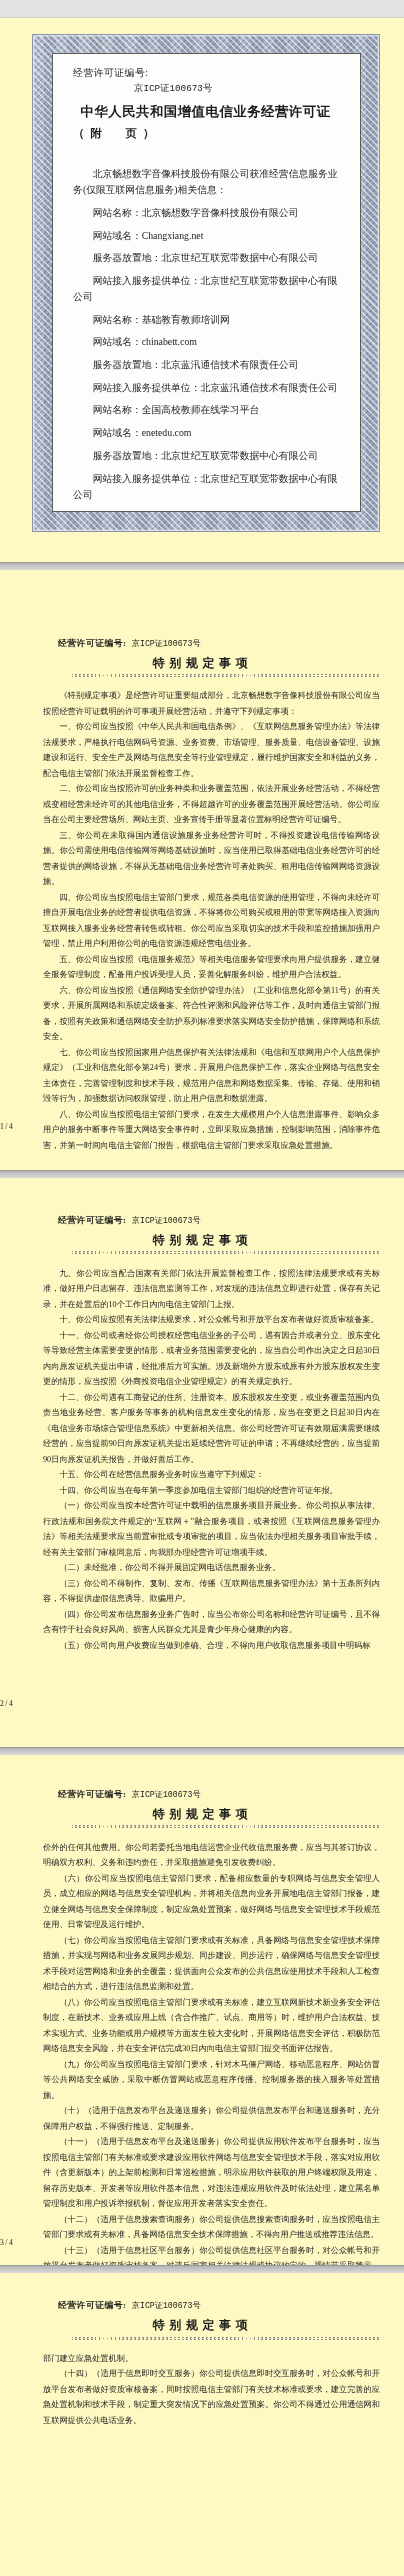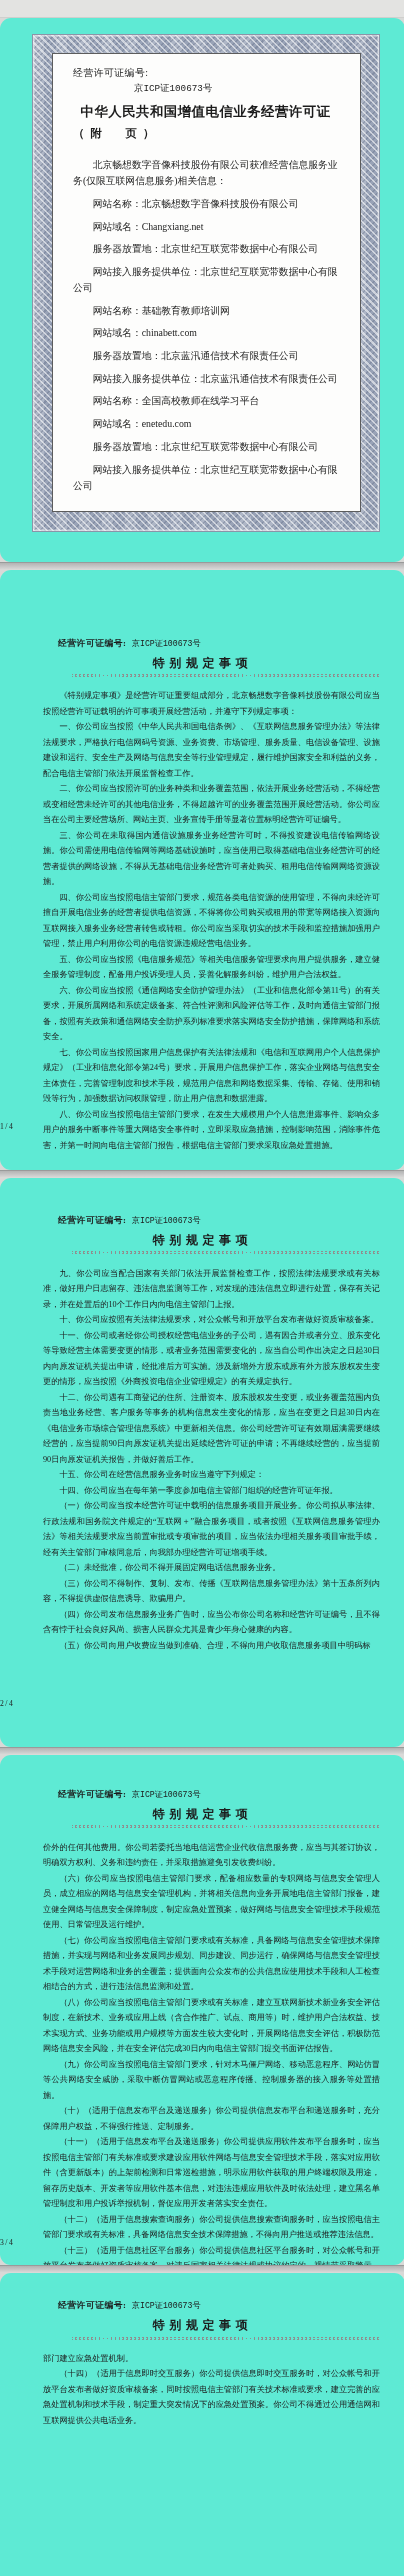--- a/index.html
+++ b/index.html
@@ -1,35 +1,35 @@
 <!DOCTYPE html>
 <html style="font-size:8.2px"><head>
 <meta charset="utf-8">
 <style>
   html,body{margin:0;padding:0;background:#d9d9d7;}
   body{width:405px;font-family:"Liberation Serif","DejaVu Serif",serif;color:#1c1c1c;}
   .top-strip{height:16.5px;background:#e3e3e1;border-bottom:0.5px solid #cfcfcd;}
   .sep{height:8.2px;background:linear-gradient(180deg,#b3b3b3 0%,#c9c9c9 55%,#dcdcda 100%);border-top:0.5px solid #9a9a9a;box-sizing:border-box;}
-  .page{background:#5eead4;position:relative;overflow:hidden;box-sizing:border-box;border-radius:11px;}
+  .page{background:#fef9c3;position:relative;overflow:hidden;box-sizing:border-box;}
 
   
   #page1{height:544px;}
   .cert-frame{margin:16px 25px 0 32px;height:498px;box-sizing:border-box;padding:18.5px;
     border:1px solid #8b94a8;
     background:
       repeating-linear-gradient(45deg, rgba(255,255,255,.55) 0 1.5px, rgba(255,255,255,0) 1.5px 4.6px),
       repeating-linear-gradient(-45deg, rgba(84,96,122,.30) 0 1.5px, rgba(84,96,122,0) 1.5px 4.6px),
       repeating-linear-gradient(90deg,#aeb6c6 0 11.3px,#99a3b7 11.3px 23px);
     box-shadow:inset 0 0 0 1.5px rgba(255,255,255,.5);}
   .cert-inner{background:#fdfdfc;height:100%;box-sizing:border-box;border:0.5px solid #5c5c5c;padding:13.4px 21.6px 0 20.6px;}
   .cert-no-label{font-size:9.8px;letter-spacing:0.5px;}
   .cert-no{font-size:9.3px;margin:1.5px 0 0 61px;font-family:"Liberation Mono","DejaVu Sans Mono",monospace;}
   .cert-title{text-align:center;font-size:13.4px;font-weight:bold;margin:8.2px 0 0;letter-spacing:0.5px;}
   .cert-subtitle{text-align:left;font-size:11.3px;font-weight:bold;margin-top:5.2px;letter-spacing:6.2px;}
-  .cert-body{margin-top:16px;font-size:9.8px;line-height:16px;}
+  .cert-body{margin-top:25px;font-size:9.8px;line-height:16px;}
   .cert-body p{margin:0 0 6.7px;text-indent:2em;}
 
   
   .prov{font-size:8.2px;}
   #page2{height:600px;padding-top:68px;}
   #page3{height:569px;padding-top:37px;}
   #page4{height:510px;padding-top:34px;}
   #page5{height:601px;padding-top:27px;}
   .prov-head{margin:0 25px 0 58px;font-size:8.8px;}
   .prov-label{font-weight:bold;letter-spacing:0.5px;}

